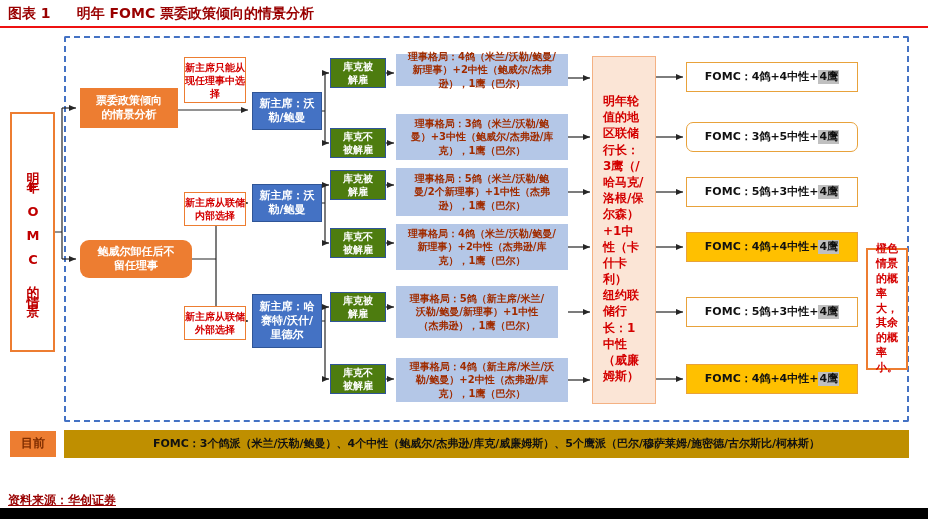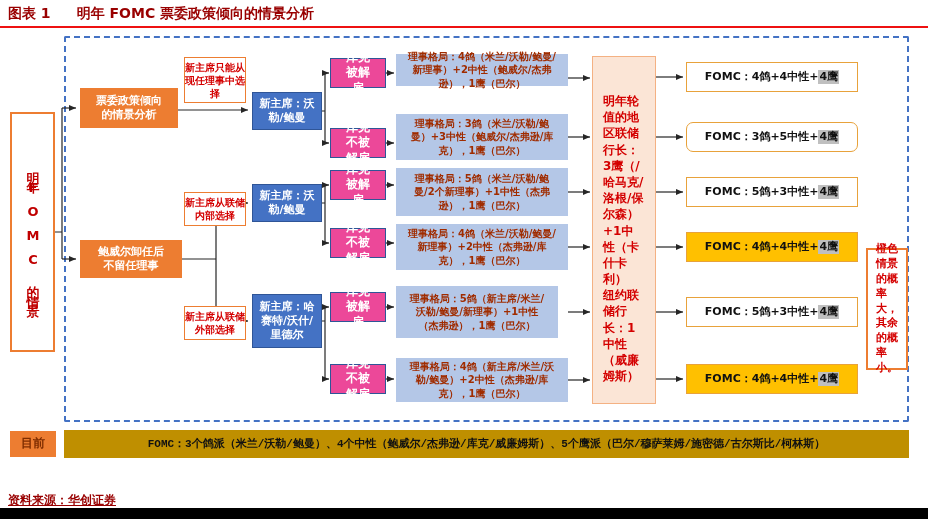--- a/index.html
+++ b/index.html
@@ -35,21 +35,21 @@
   .vbox {
     position: absolute; left: 10px; top: 112px; width: 45px; height: 240px; z-index: 3;
     border: 2px solid #ED7D31; background: #ffffff;
     color: #C00000; font-weight: bold; font-size: 13px;
     display: flex; align-items: center; justify-content: center;
     writing-mode: vertical-lr; text-orientation: upright; letter-spacing: 9px;
   }
   .orange  { background: #ED7D31; color: #ffffff; font-weight: bold; font-size: 11px; padding: 2px 14px; }
   .selector{ background: #ffffff; border: 1px solid #ED7D31; color: #D40000; font-weight: bold; font-size: 10px; padding: 2px 0; }
   .chair   { background: #4472C4; border: 1px solid #2F5597; color: #ffffff; font-weight: bold; font-size: 11px; padding: 2px 4px; }
-  .cook    { background: #ec4899; border: 1px solid #2F5597; color: #ffffff; font-weight: bold; font-size: 12px; padding: 2px 10px; }
+  .cook    { background: #4d7c0f; border: 1px solid #2F5597; color: #ffffff; font-weight: bold; font-size: 10px; padding: 2px 10px; }
   .scenario{ background: #B4C7E7; color: #A02C00; font-weight: bold; font-size: 10px; padding: 2px 10px; line-height: 1.35; }
   .peach {
     position: absolute; left: 592px; top: 56px; width: 64px; height: 348px; z-index: 3;
     background: #FBE5D6; border: 1px solid #F4B183;
     display: flex; flex-direction: column; justify-content: space-between;
     padding: 36px 10px 22px 10px;
     color: #D40000; font-weight: bold; font-size: 12px; line-height: 1.35; text-align: left;
   }
   .result {
     border: 1px solid #E8A23B; color: #111111; font-weight: bold; font-size: 11px;
@@ -125,21 +125,21 @@
       <path d="M656,312 H683" marker-end="url(#arr)"></path>
       <path d="M656,379 H683" marker-end="url(#arr)"></path>
     </g>
   </svg>
 
   <div class="frame"></div>
 
   <div class="vbox">明年FOMC的情景</div>
 
   <div class="box orange" style="left:80px; top:88px; width:98px; height:40px;">票委政策倾向的情景分析</div>
-  <div class="box orange" style="left:80px; top:240px; width:102px; height:38px;">鲍威尔卸任后不留任理事</div>
+  <div class="box orange" style="left:80px; top:240px; width:112px; height:38px;border-radius:9px;">鲍威尔卸任后不留任理事</div>
 
   <div class="box selector" style="left:184px; top:57px; width:62px; height:46px;">新主席只能从现任理事中选择</div>
   <div class="box selector" style="left:184px; top:192px; width:62px; height:34px;">新主席从联储内部选择</div>
   <div class="box selector" style="left:184px; top:306px; width:62px; height:34px;">新主席从联储外部选择</div>
 
   <div class="box chair" style="left:252px; top:92px; width:70px; height:38px;">新主席：沃勒/鲍曼</div>
   <div class="box chair" style="left:252px; top:184px; width:70px; height:38px;">新主席：沃勒/鲍曼</div>
   <div class="box chair" style="left:252px; top:294px; width:70px; height:54px;">新主席：哈赛特/沃什/里德尔</div>
 
   <div class="box cook" style="left:330px; top:58px; width:56px; height:30px;">库克被解雇</div>
@@ -182,19 +182,19 @@
       <span class="hawk-chip">4鹰</span>
   </div>
   <div class="box result" style="left: 686px; top: 364px; width: 172px; height: 30px; background-color: rgb(255, 192, 0);">
     <span>FOMC：4鸽+4中性+</span>
       <span class="hawk-chip">4鹰</span>
   </div>
 
   <div class="box note" style="left:866px; top:248px; width:42px; height:122px;">橙色情景的概率大，其余的概率小。</div>
 
   <div class="box now-box" style="left:10px; top:431px; width:46px; height:26px;">目前</div>
-  <div class="box gold-bar" style="left:64px; top:430px; width:845px; height:28px;font-family:Liberation Mono, monospace;">FOMC：3个鸽派（米兰/沃勒/鲍曼）、4个中性（鲍威尔/杰弗逊/库克/威廉姆斯）、5个鹰派（巴尔/穆萨莱姆/施密德/古尔斯比/柯林斯）</div>
+  <div class="box gold-bar" style="left:64px; top:430px; width:845px; height:28px;">FOMC：3个鸽派（米兰/沃勒/鲍曼）、4个中性（鲍威尔/杰弗逊/库克/威廉姆斯）、5个鹰派（巴尔/穆萨莱姆/施密德/古尔斯比/柯林斯）</div>
 
   <div class="source">资料来源：华创证券</div>
 
   <div class="black-strip"></div>
 
 </div>
 
 </body></html>

